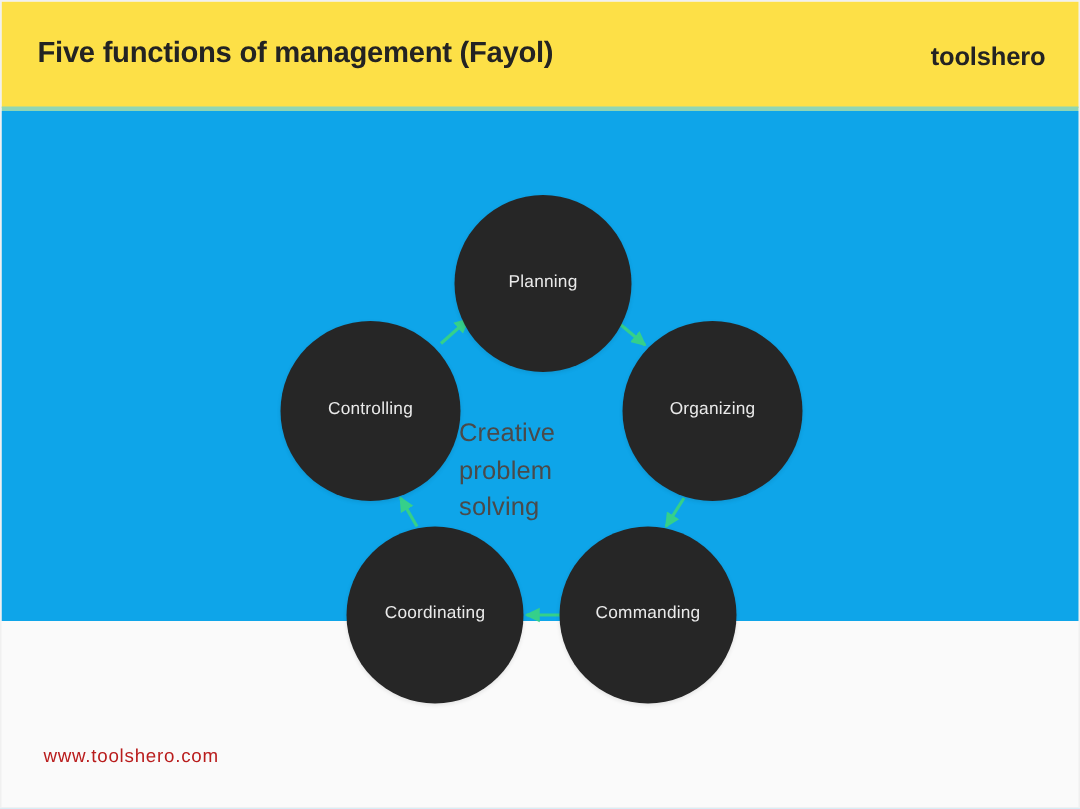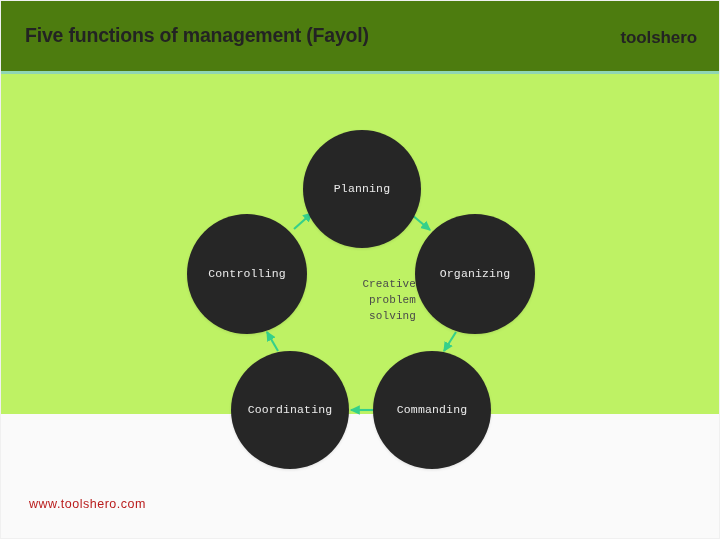--- a/index.html
+++ b/index.html
@@ -20,21 +20,21 @@
     overflow: hidden;
   }
 
   
   .header {
     position: absolute;
     left: 0;
     top: 0;
     width: 720px;
     height: 71px;
-    background: #4d7c0f;
+    background: #fde047;
     box-sizing: border-box;
   }
   .header-title {
     position: absolute;
     left: 24px;
     top: 23px;
     font-size: 19.5px;
     font-weight: bold;
     color: #232323;
     letter-spacing: -0.2px;
@@ -59,22 +59,21 @@
     background: #8fd6b4;
   }
 
   
   .canvas {
     position: absolute;
     left: 0;
     top: 73px;
     width: 720px;
     height: 340px;
-    background: #bef264;
-    font-family: Liberation Mono, monospace;
+    background: #0ea5e9;
   }
 
   .arrow-layer {
     position: absolute;
     left: 0;
     top: 0;
     width: 720px;
     height: 466px;
   }
 
@@ -91,23 +90,23 @@
     color: #eaeaea;
     font-size: 11.5px;
     letter-spacing: 0.15px;
     text-align: center;
     line-height: 1.2;
     white-space: nowrap;
   }
 
   .center-text {
     position: absolute;
-    text-align: right;
+    text-align: left;
     color: #4a4a4a;
-    font-size: 11px;
+    font-size: 17px;
     line-height: 1.45;
     letter-spacing: 0.1px;
   }
   .center-text span { display: block; }
 
   .footer-url {
     position: absolute;
     left: 28px;
     bottom: 27px;
     font-size: 12.5px;

